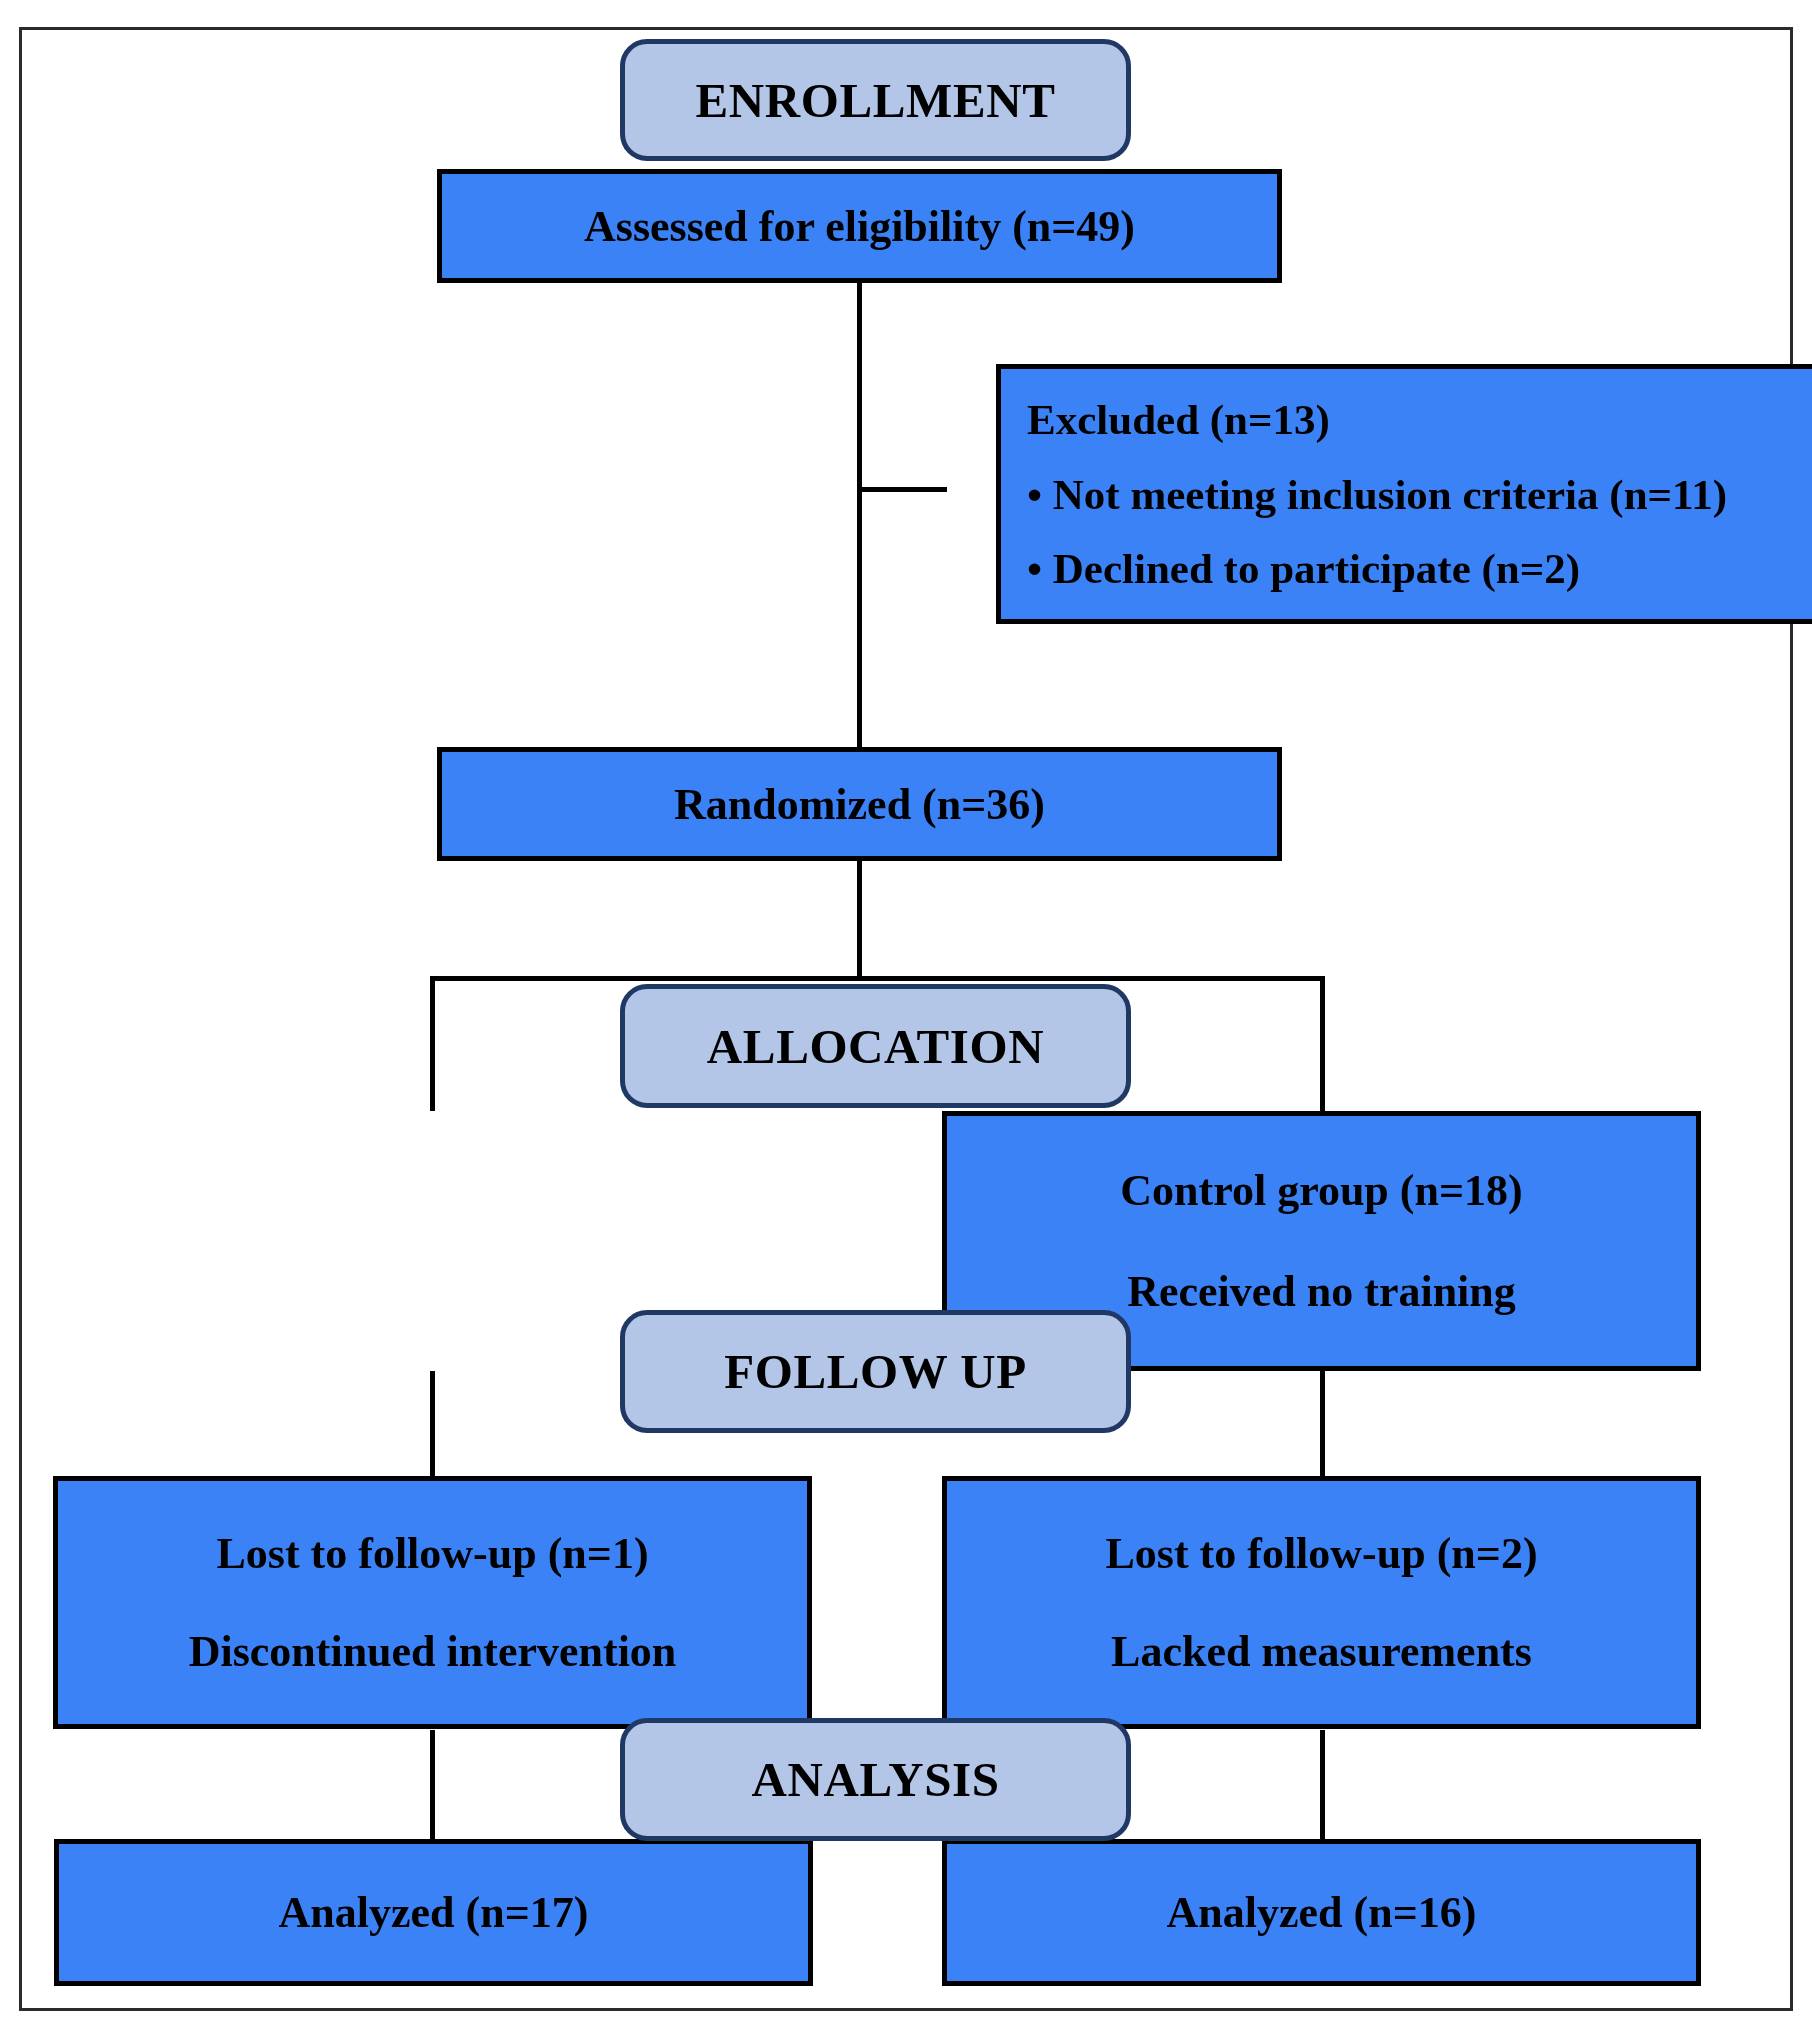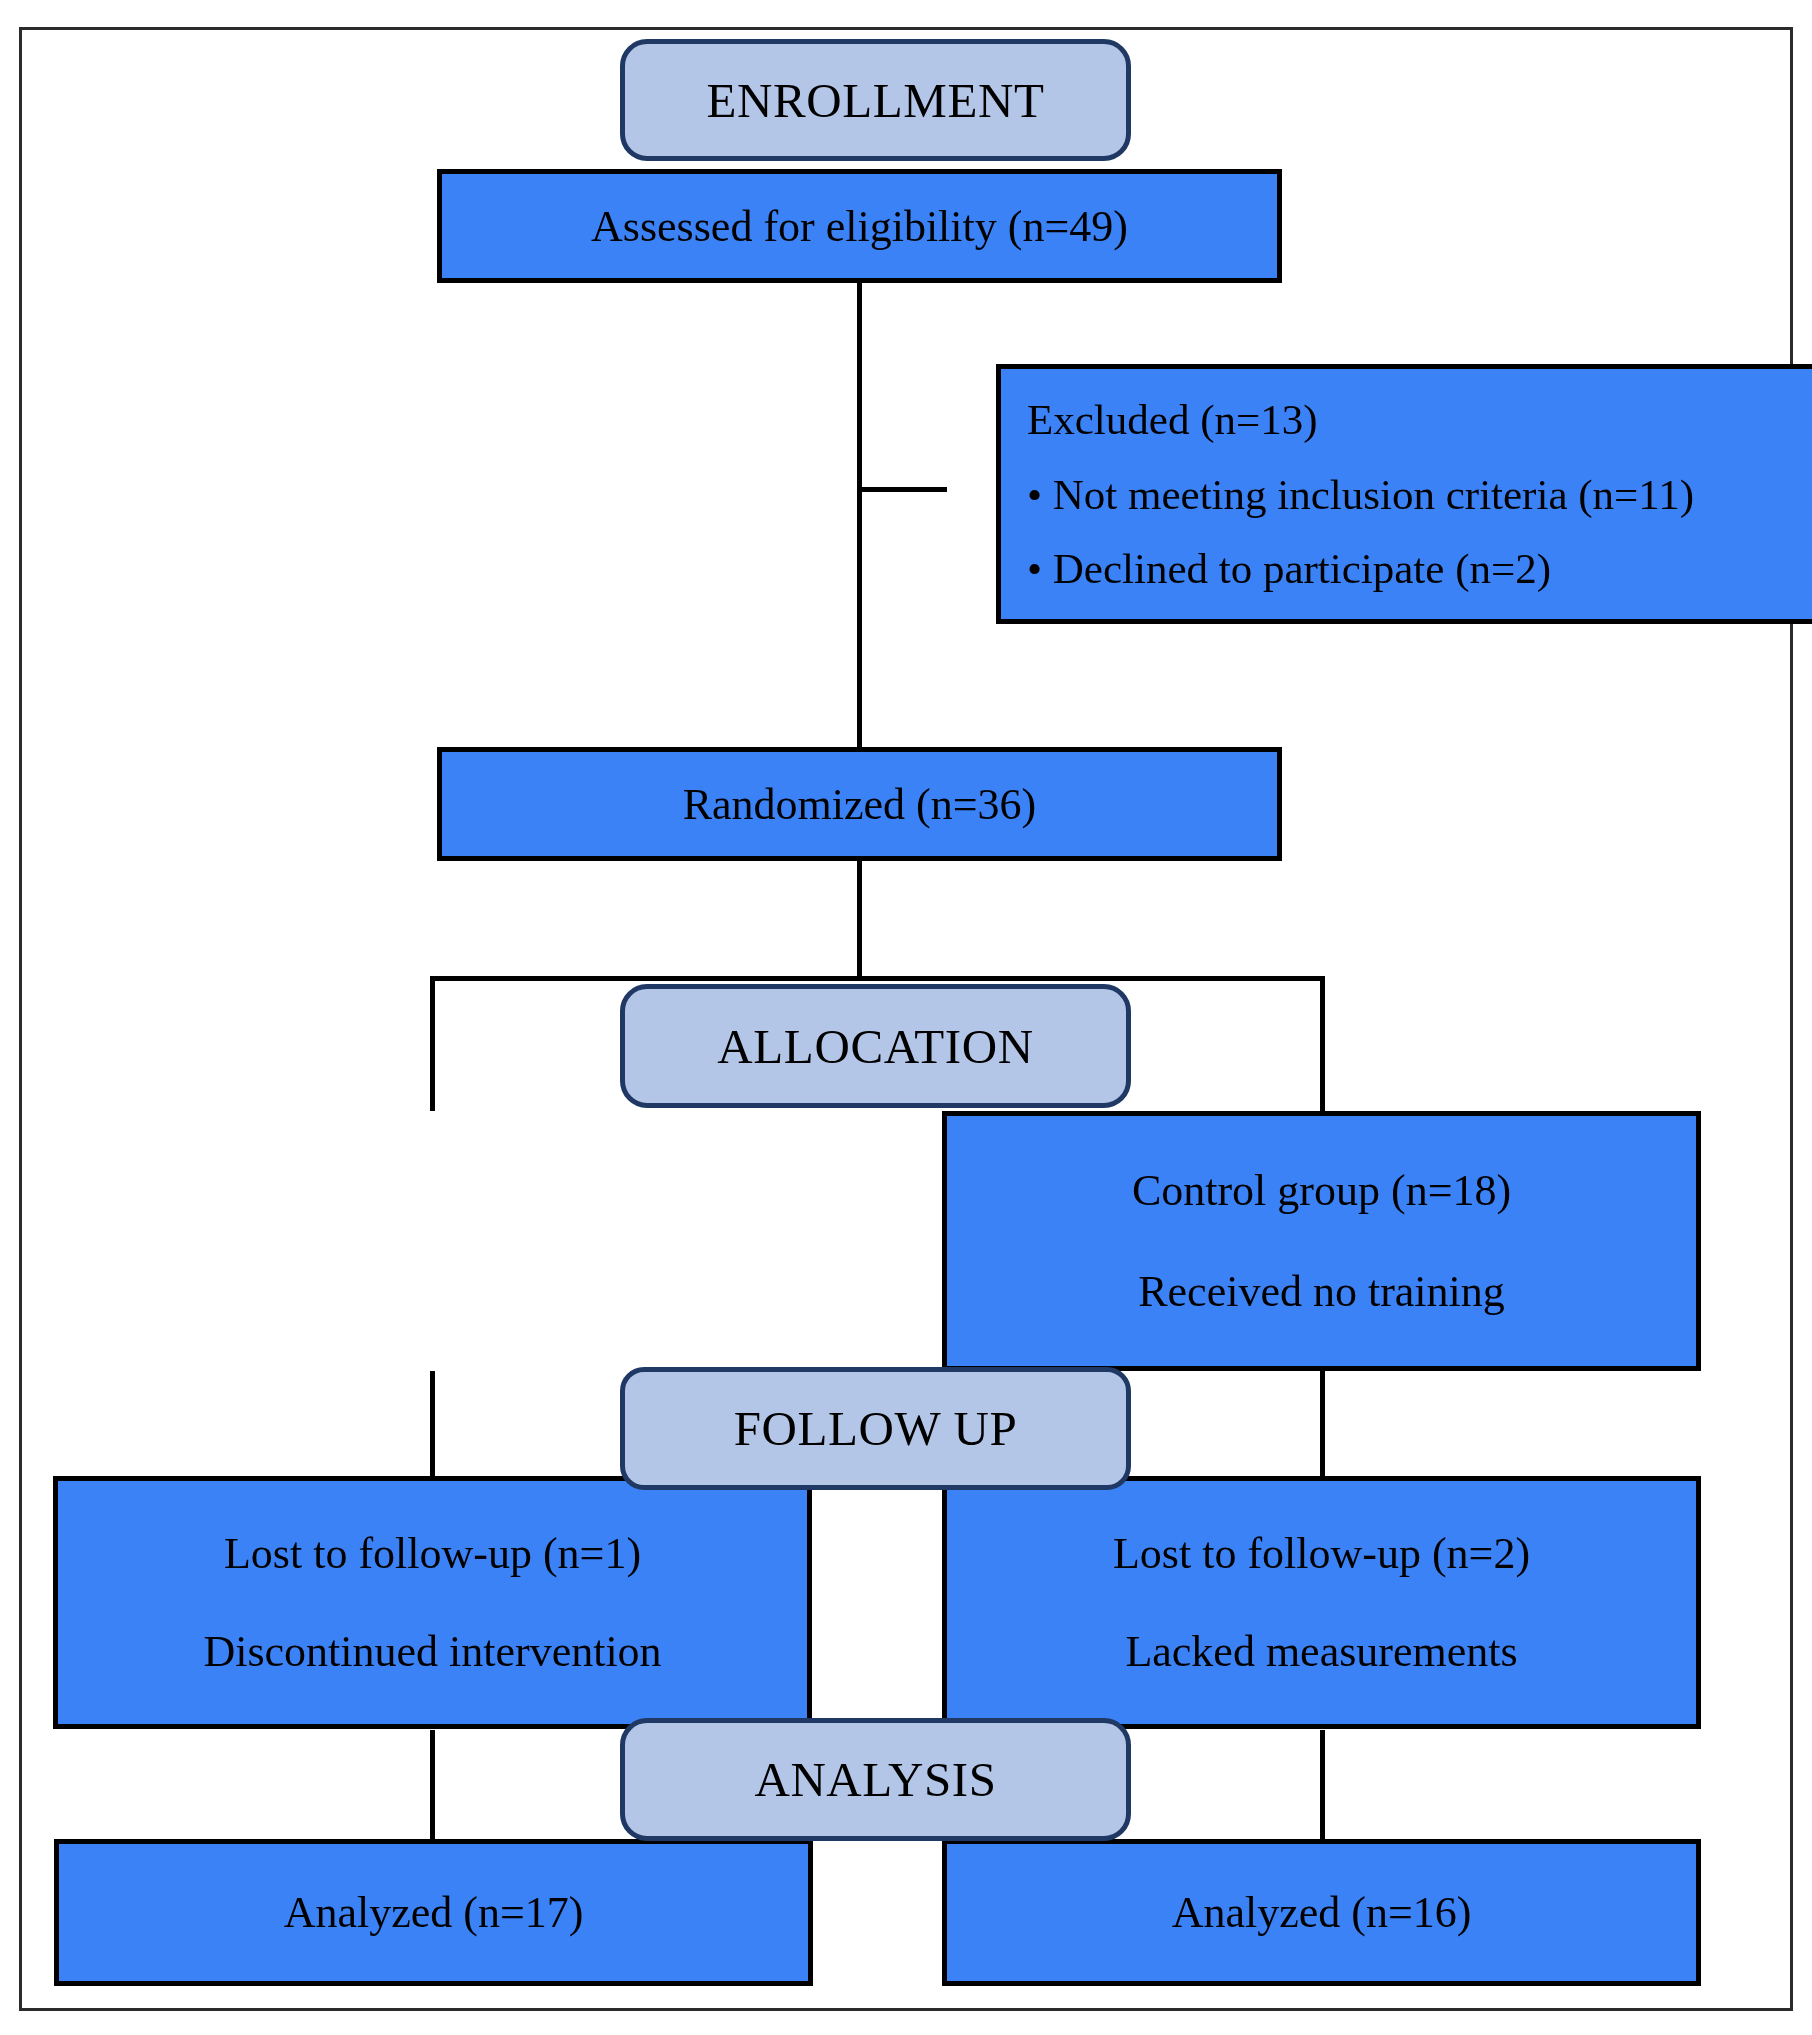--- a/index.html
+++ b/index.html
@@ -9,21 +9,21 @@
     --line:#000000;
     --frame-border:#2b2b2b;
     --background:#ffffff;
   }
   html,body{margin:0;padding:0;background:var(--background);}
   #canvas{
     position:relative;
     width:1812px;height:2035px;
     background:var(--background);
     font-family:"Liberation Serif","DejaVu Serif",serif;
-    font-weight:normal;
+    font-weight:bold;
     color:#000;
     overflow:hidden;
   }
   .frame{
     position:absolute;
     left:19px;top:27px;width:1774px;height:1984px;
     border:3px solid var(--frame-border);
     box-sizing:border-box;
   }
   .stage{
@@ -53,21 +53,21 @@
   .wbox.leftalign{align-items:flex-start;text-align:left;justify-content:space-evenly;padding-left:26px;padding-right:9.5px;font-size:43px;}
   .conn{position:absolute;background:var(--line);z-index:1;}
   
   #stage-enrollment{left:620px;top:39px;width:511px;height:122px;}
   #box-assessed{left:437px;top:169px;width:845px;height:114px;}
   #box-excluded{left:996px;top:364px;width:833px;height:260px;}
   #box-randomized{left:437px;top:747px;width:845px;height:114px;text-align:center;}
   #stage-allocation{left:620px;top:984px;width:511px;height:124px;}
   #box-hiit{left:53px;top:1111px;width:759px;height:260px;}
   #box-control{left:942px;top:1111px;width:759px;height:260px;}
-  #stage-followup{left:620px;top:1367px;width:511px;height:123px;border-radius:24px;}
+  #stage-followup{left:620px;top:1310px;width:511px;height:123px;}
   #box-lost-hiit{left:53px;top:1476px;width:759px;height:253px;}
   #box-lost-control{left:942px;top:1476px;width:759px;height:253px;text-align:right;}
   #stage-analysis{left:620px;top:1718px;width:511px;height:123px;}
   #box-analyzed-hiit{left:54px;top:1839px;width:759px;height:147px;}
   #box-analyzed-control{left:942px;top:1839px;width:759px;height:147px;}
 
   #conn-assessed-randomized{left:857px;top:282px;width:4.7px;height:465px;}
   #conn-excluded-spur{left:860px;top:487px;width:87px;height:4.7px;}
   #conn-randomized-branch{left:857px;top:861px;width:4.7px;height:120px;}
   #conn-allocation-branch{left:430px;top:976px;width:894px;height:4.7px;}

